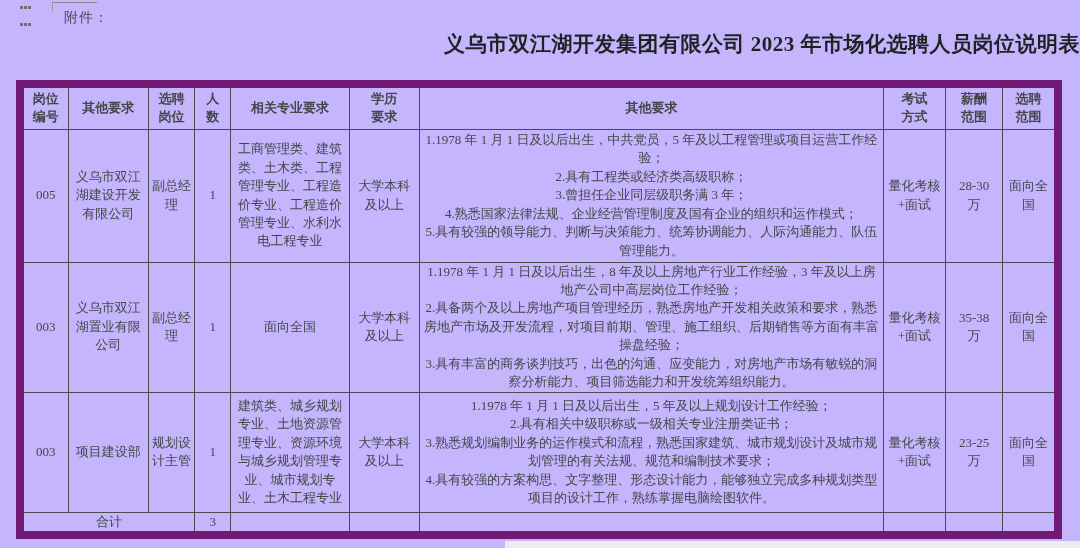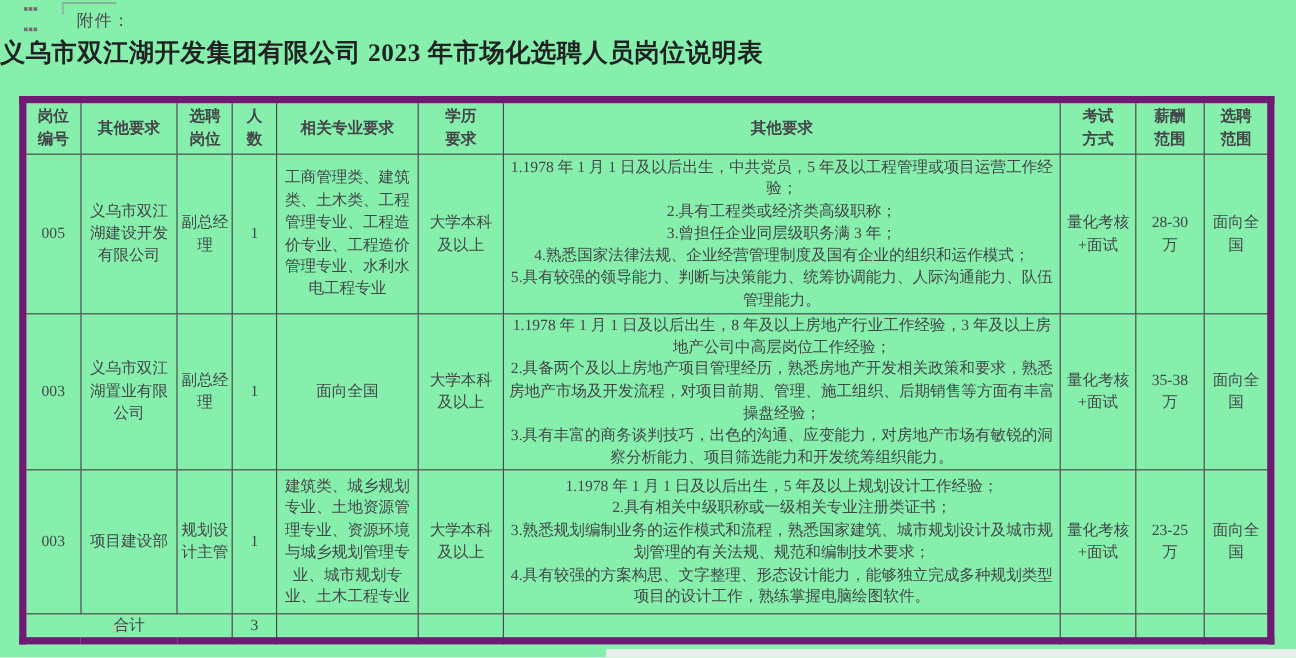--- a/index.html
+++ b/index.html
@@ -1,19 +1,19 @@
 <!DOCTYPE html>
 <html><head>
 <meta charset="utf-8">
 <style>
   html,body{margin:0;padding:0;background:#ffffff;}
   .page{
     position:relative;
     width:1080px;height:548px;
-    background:#86efac;
+    background:#c4b5fd;
     font-family:"Liberation Serif","DejaVu Serif",serif;
     color:#43474a;
     overflow:hidden;
   }
   
   .dots-grid{
     position:absolute;left:20px;top:6px;
     width:11px;height:20px;
     display:flex;flex-wrap:wrap;justify-content:space-between;align-content:space-between;
   }
@@ -21,39 +21,39 @@
   .corner-artifact{
     position:absolute;left:52px;top:2px;width:44px;height:9px;
     border-top:1px solid #8a8a8a;border-left:1px solid #9a9a9a;
   }
   .attachment{
     position:absolute;left:64px;top:9px;
     font-size:14px;color:#4a4e50;letter-spacing:1px;
   }
   .doc-title{
     position:absolute;left:0;top:30px;width:1080px;
-    text-align:left;
+    text-align:right;
     font-size:21px;font-weight:bold;color:#1f2223;
     letter-spacing:0.5px;
   }
   
   table.jobs{
     position:absolute;left:16px;top:80px;
     width:1046px;
     border-collapse:collapse;table-layout:fixed;
     font-size:13px;color:#43474a;
   }
   table.jobs td,table.jobs th{
     border:1px solid #4c4c4c;
     text-align:center;vertical-align:middle;
     padding:0 3px;
     line-height:1.42;
     overflow:hidden;
   }
-  table.jobs{border:6px solid #701a75;}
+  table.jobs{border:8px solid #701a75;}
   th{font-weight:bold;}
   .pre{white-space:pre-line;}
   .col-unit-cell{padding:0 10px;font-family:Liberation Serif, serif;}
   .col-edu-cell{padding:0 12px;}
   .col-major-cell{padding:2px 6px;margin-left:16px;}
   .col-exam-cell{padding:0 10px;word-break:break-all;}
   .col-other-cell{
     text-align:left;vertical-align:middle;
     padding:3px 8px;line-height:1.43;
     white-space:pre-line;

